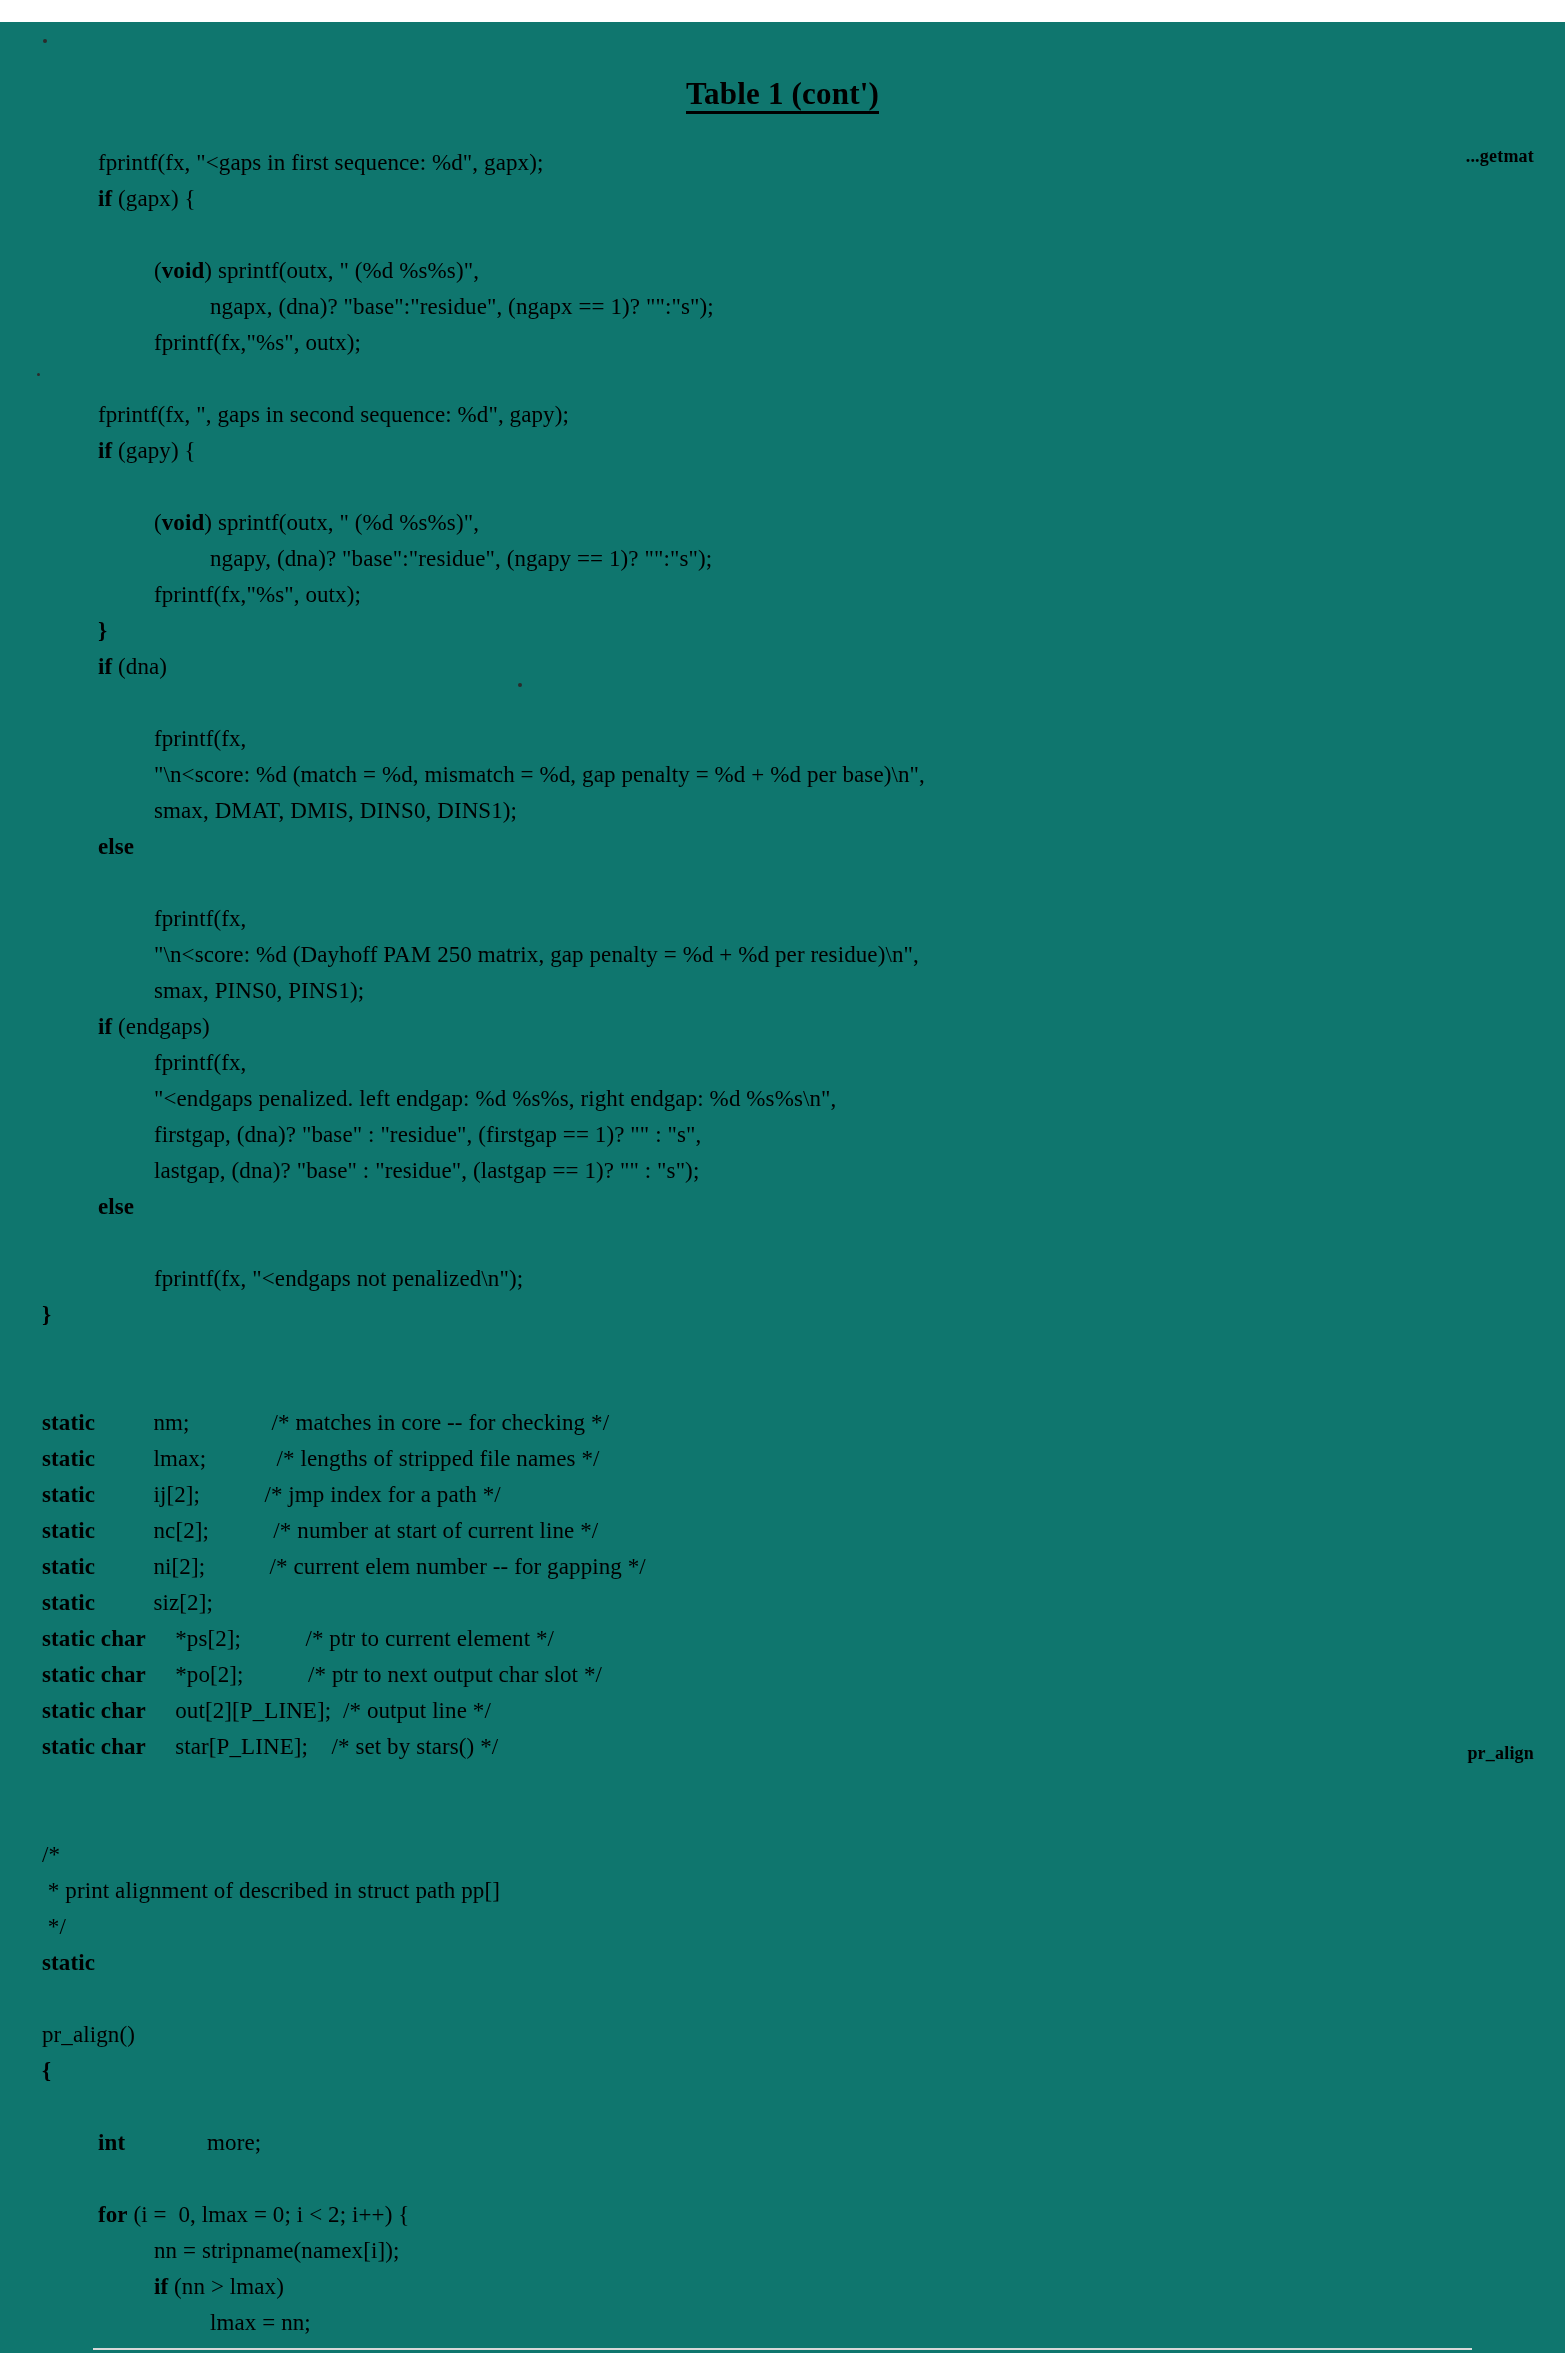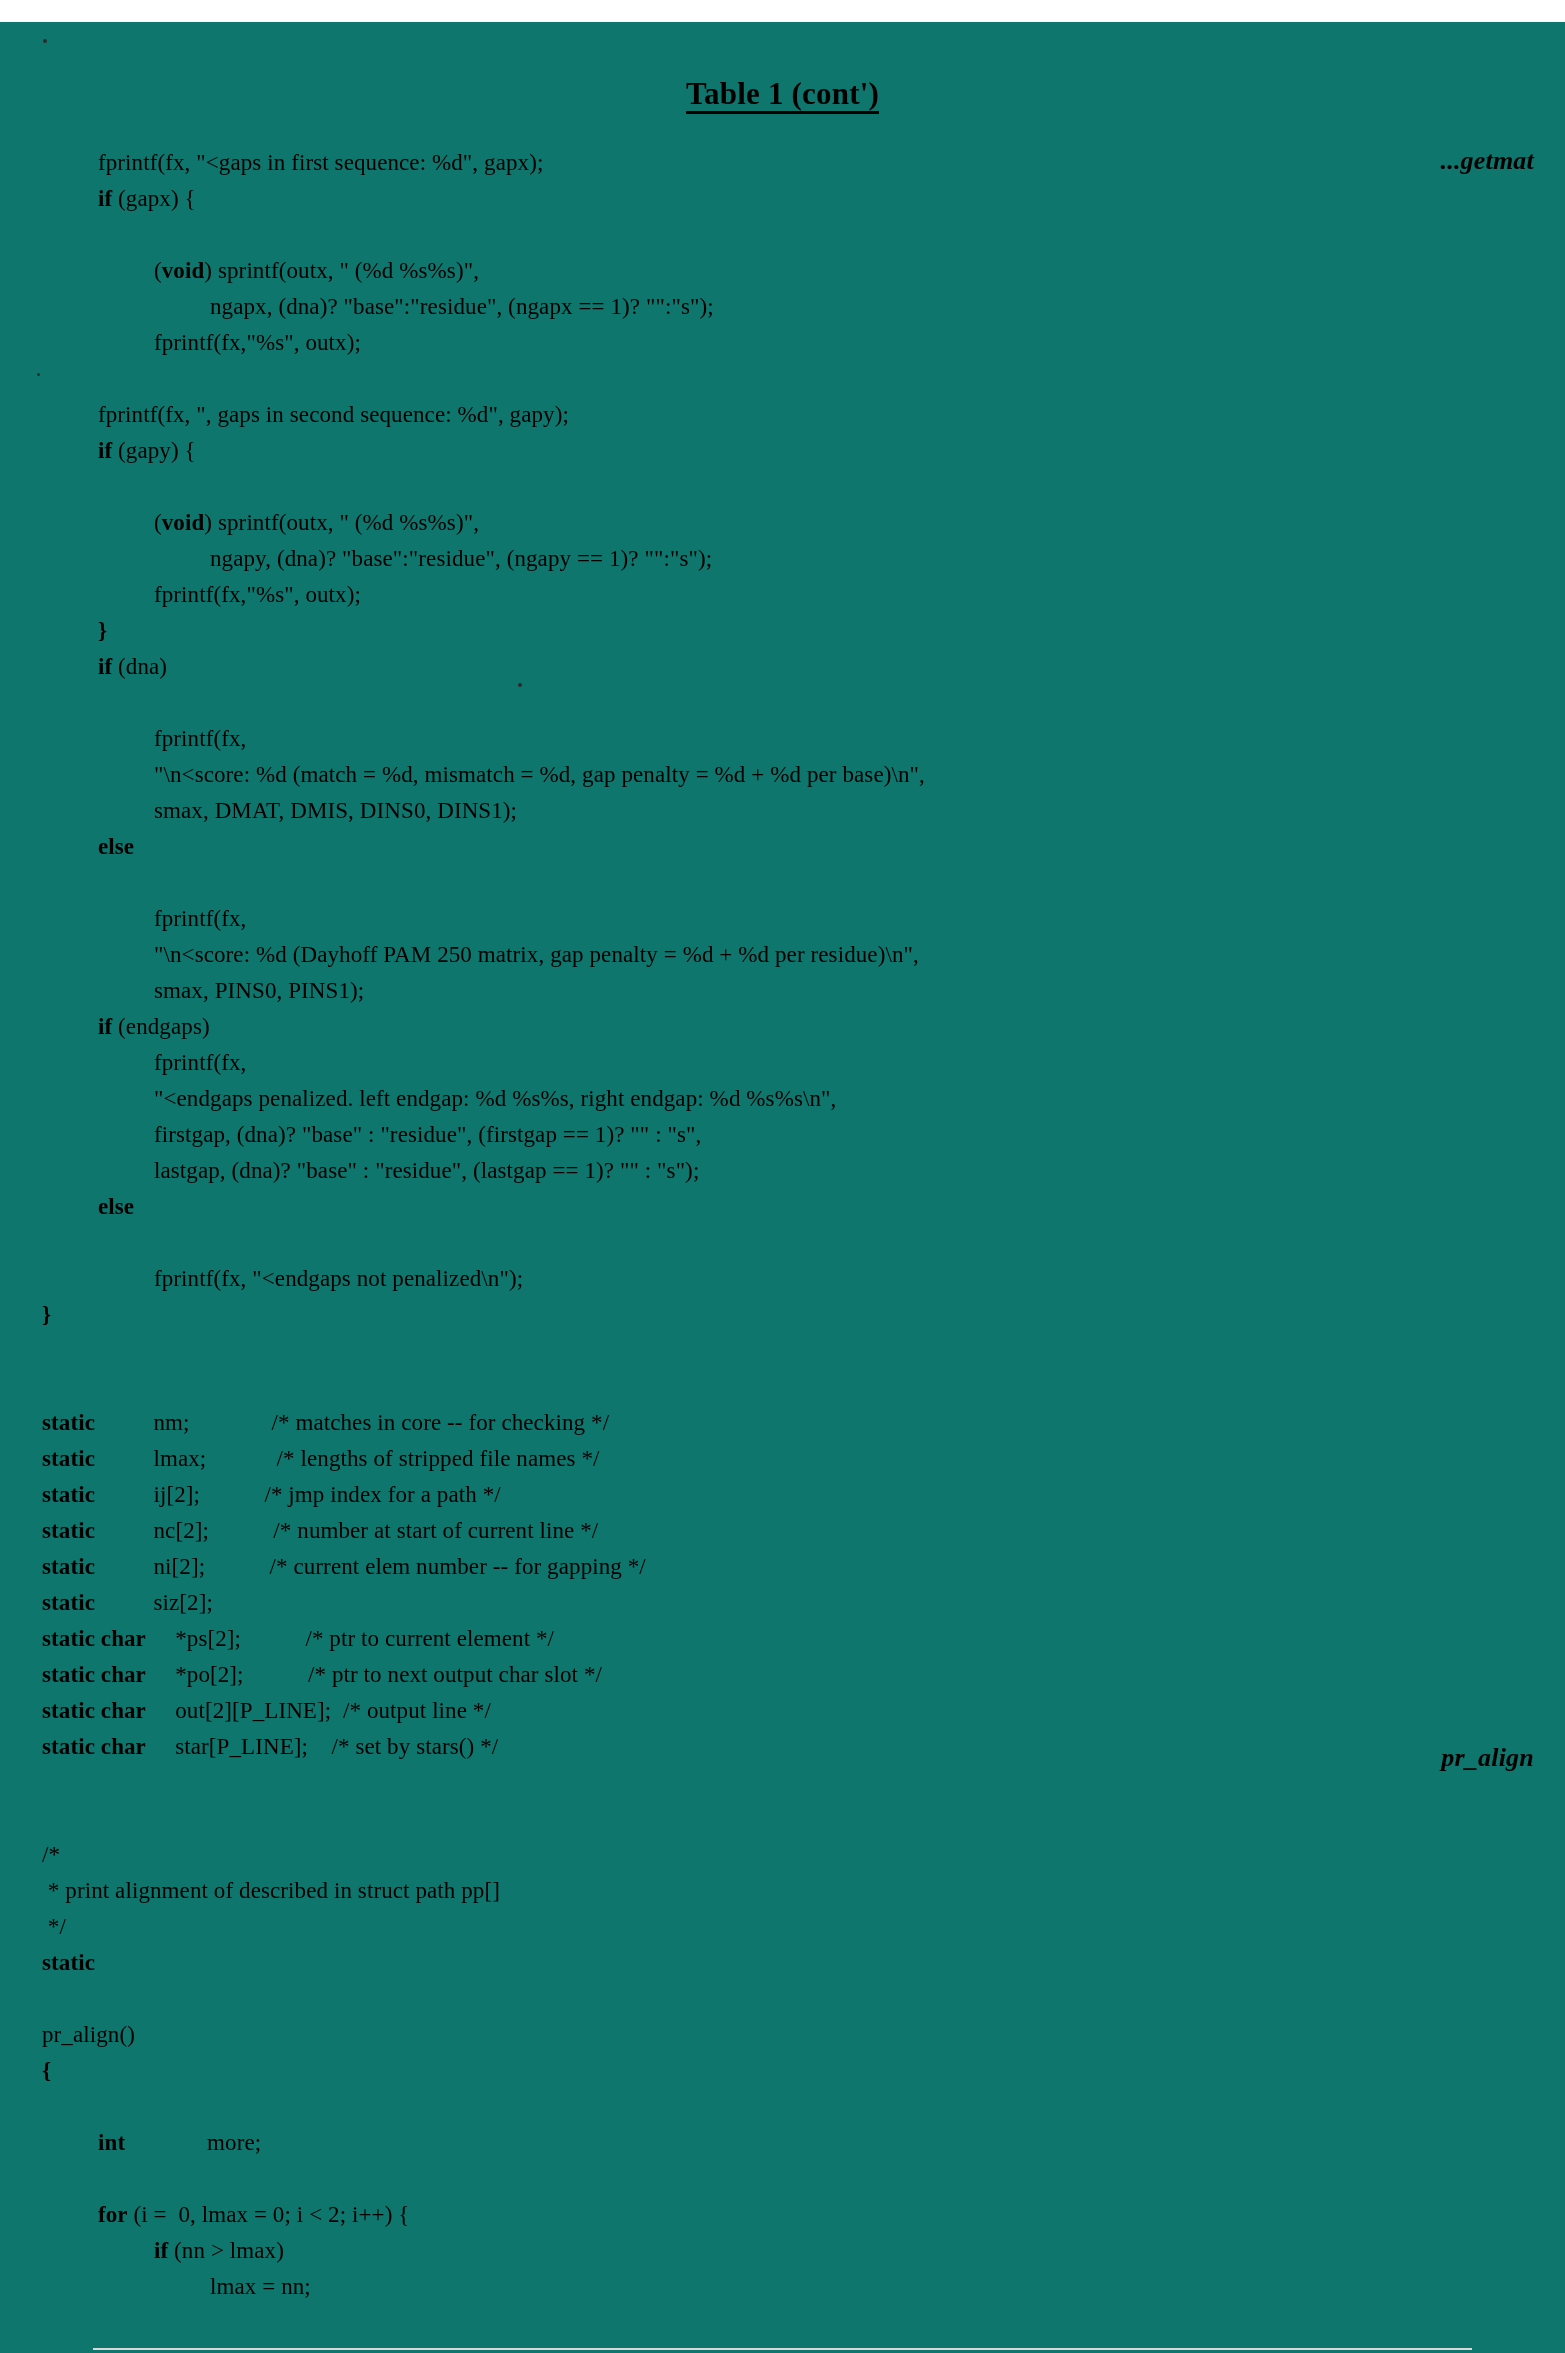--- a/index.html
+++ b/index.html
@@ -50,25 +50,24 @@
     font-weight: bold;
     letter-spacing: 0.2px;
     border-bottom: 3.1px solid #000;
     padding-bottom: 1.6px;
     line-height: 1.0;
   }
 
   
   .margin-note {
     position: absolute;
-    font-size: 26px;
+    font-size: 18px;
     font-weight: bold;
     white-space: pre;
     letter-spacing: 0.2px;
-    font-style: italic;
   }
 
   
   #listing {
     position: absolute;
     top: 123px;
     left: 42px;
     width: 1474px;
   }
   .ln {
@@ -154,20 +153,21 @@
       <span class="ln i0"><span> * print alignment of described in struct path pp[]</span></span>
       <span class="ln i0"><span> */</span></span>
       <span class="ln i0"><span class="b">static</span></span>
       <span class="ln i0 blank">&nbsp;</span>
       <span class="ln i0"><span>pr_align()</span></span>
       <span class="ln i0"><span class="b">{</span></span>
       <span class="ln i0 blank">&nbsp;</span>
       <span class="ln i1"><span class="b">int</span><span>              more;</span></span>
       <span class="ln i0 blank">&nbsp;</span>
       <span class="ln i1"><span class="b">for</span><span> (i =  0, lmax = 0; i &lt; 2; i++) {</span></span>
+      <span class="ln i2"><span>nn = stripname(namex[i]);</span></span>
       <span class="ln i2"><span class="b">if</span><span> (nn &gt; lmax)</span></span>
       <span class="ln i3"><span>lmax = nn;</span></span>
     </div>
 
   <div id="specks">
       <div class="speck" style="left: 43px; top: 17px; width: 3.9px; height: 3.9px;"></div>
       <div class="speck" style="left: 37px; top: 351px; width: 3.1px; height: 3.1px;"></div>
       <div class="speck" style="left: 518px; top: 661px; width: 3.9px; height: 3.9px;"></div>
     </div>
   <div class="bottom-rule"></div>

